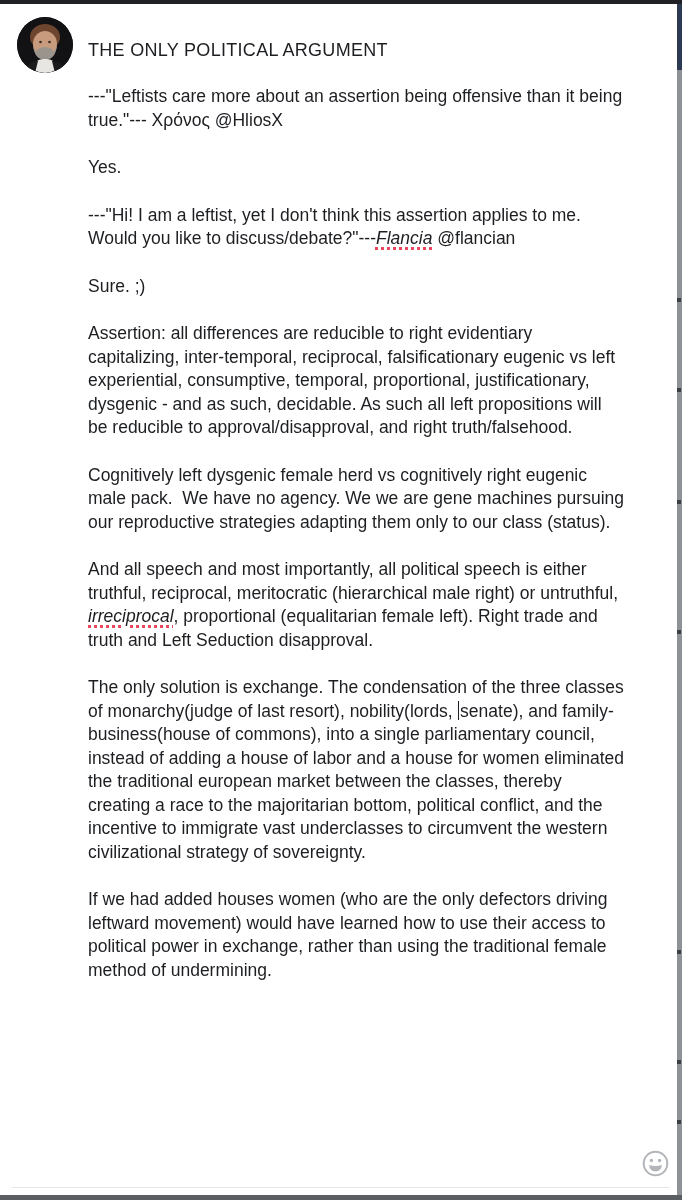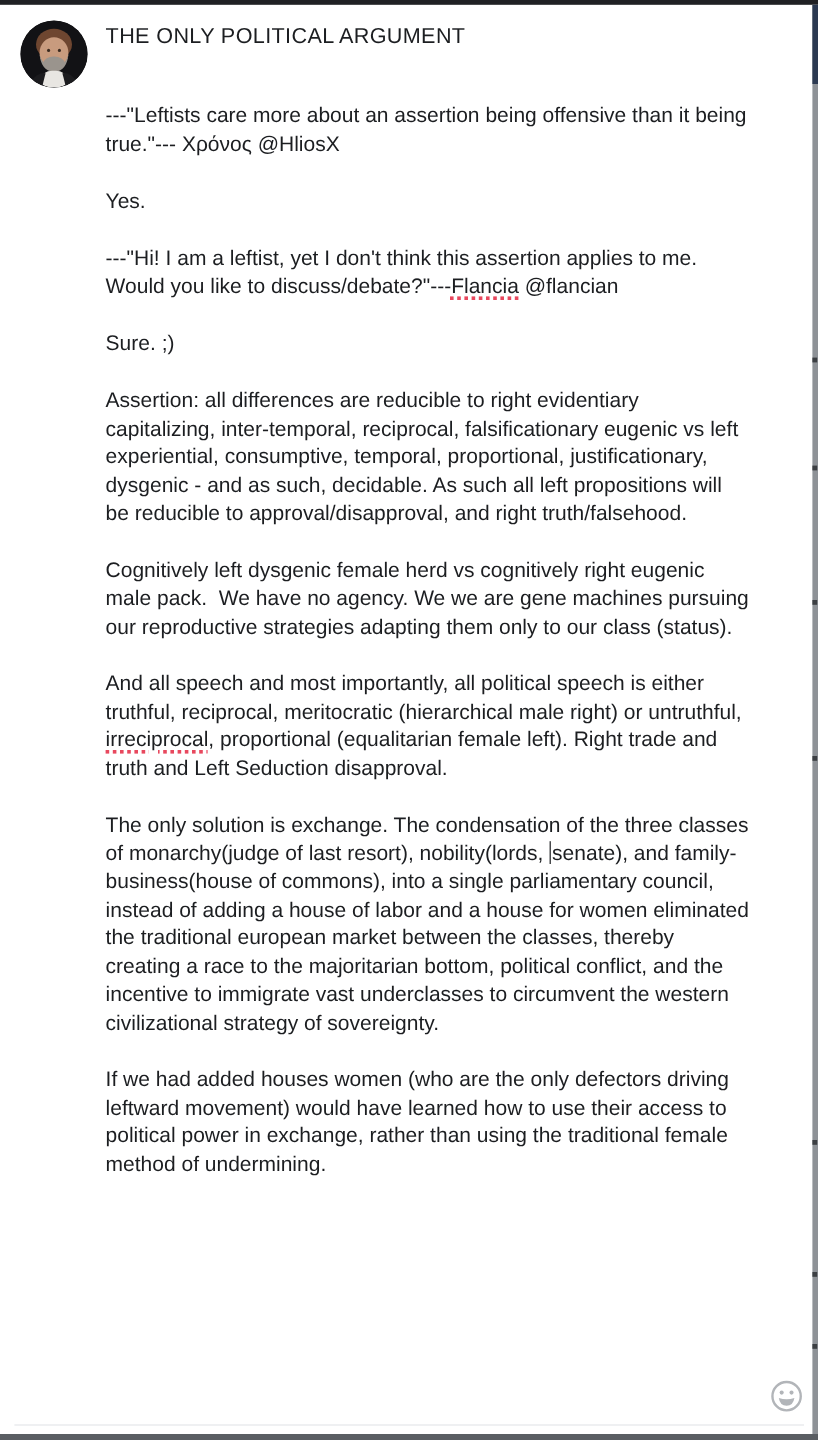--- a/index.html
+++ b/index.html
@@ -52,21 +52,21 @@
   .avatar {
     position: absolute;
     left: 17px; top: 17px;
     width: 56px; height: 56px;
     border-radius: 50%;
     overflow: hidden;
     background: #0d0d0f;
   }
   .post-title {
     position: absolute;
-    left: 88px; top: 20px;
+    left: 88px; top: 40px;
     font-size: 18px;
     letter-spacing: 0.3px;
     color: #1c1e21;
     white-space: nowrap;
   }
 
   
   .composer-text {
     position: absolute;
     left: 88px; top: 85px;
@@ -80,20 +80,21 @@
   .composer-text p {
     margin: 0 0 24px 0;
   }
   .composer-text p:last-child {
     margin-bottom: 0;
   }
   .misspelled {
     text-decoration: underline dotted #e8485e;
     text-decoration-thickness: 2.5px;
     text-underline-offset: 3px;
+    font-style: italic;
   }
   .caret {
     display: inline-block;
     width: 1.5px;
     height: 19px;
     background: #1c1e21;
     vertical-align: -3px;
     margin-right: 1px;
   }
 

